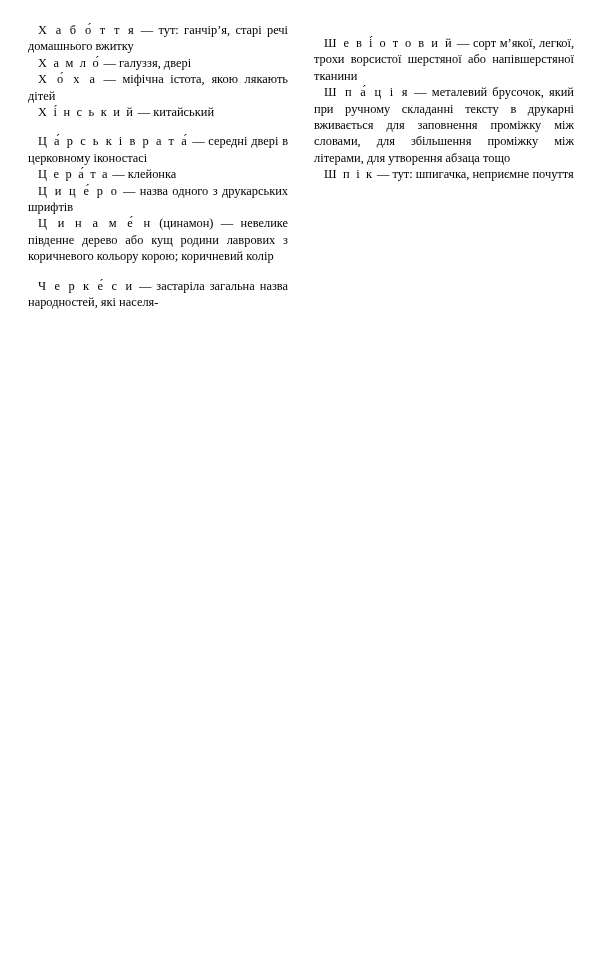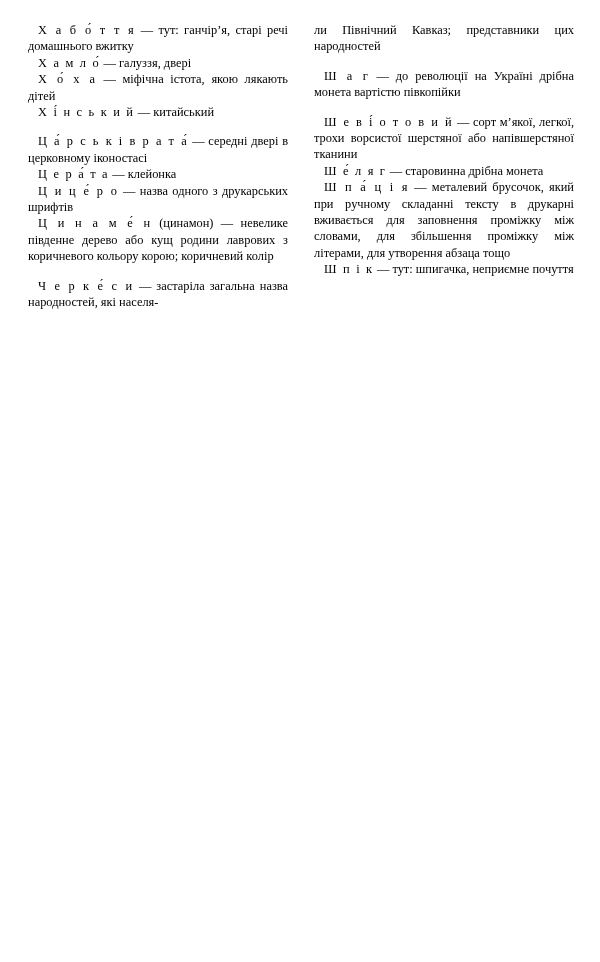--- a/index.html
+++ b/index.html
@@ -88,27 +88,24 @@
       <p class="entry"><span class="hw">Ц и ц е́ р о</span><span> — назва одного з друкарських шрифтів</span></p>
 
       <p class="entry"><span class="hw">Ц и н а м е́ н</span><span>  (цинамон) — невелике південне дерево або кущ родини лаврових з коричневого кольору корою; коричневий колір</span></p>
 
       <p class="entry gap"><span class="hw">Ч е р к е́ с и</span><span> — застаріла  загальна назва народностей, які населя-</span></p>
 
     </div>
 
     <div class="column">
 
-      <p class="cont">ли Північний Кавказ; представники цих народностей</p>
 
-      <p class="entry gap"><span class="hw">Ш а г</span><span> — до революції на Україні дрібна монета вартістю півкопійки</span></p>
 
       <p class="entry gap"><span class="hw">Ш е в і́ о т о в и й</span><span> — сорт  мʼякої, легкої, трохи ворсистої шерстяної або напівшерстяної тканини</span></p>
 
-      <p class="entry"><span class="hw">Ш е́ л я г</span><span> — старовинна дрібна монета</span></p>
 
       <p class="entry"><span class="hw">Ш п а́ ц і я</span><span> — металевий брусочок, який при ручному складанні тексту в друкарні вживається для заповнення проміжку між словами, для збільшення проміжку між літерами, для утворення абзаца тощо</span></p>
 
       <p class="entry"><span class="hw">Ш п і к</span><span> — тут: шпигачка, неприємне почуття</span></p>
 
     </div>
 
   </div>
 </div>
 

